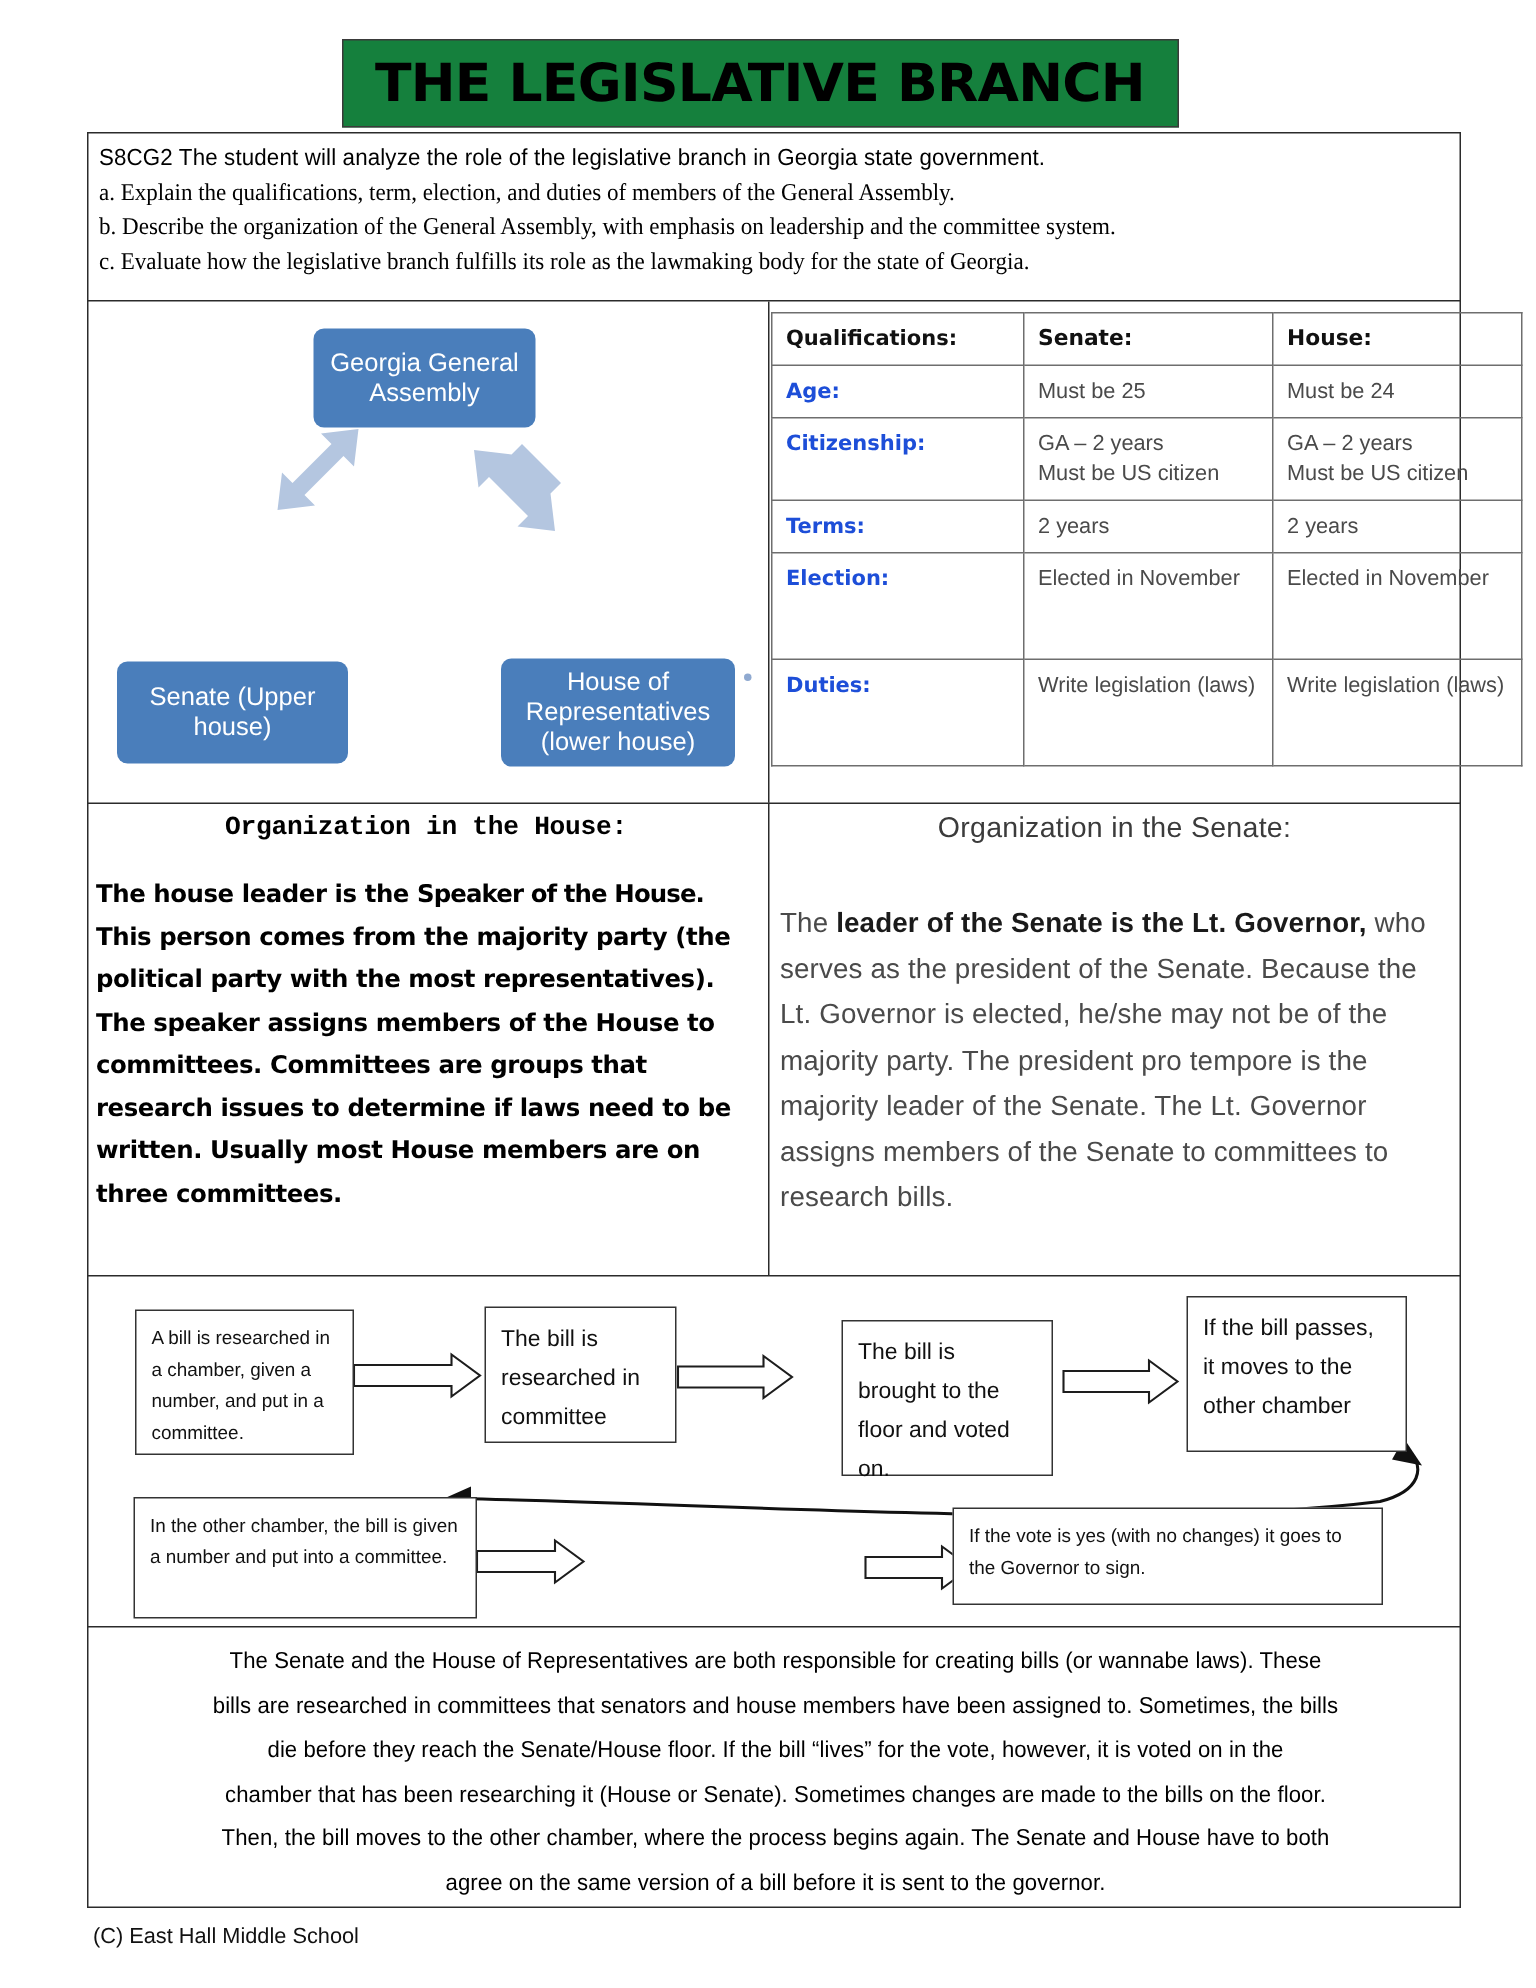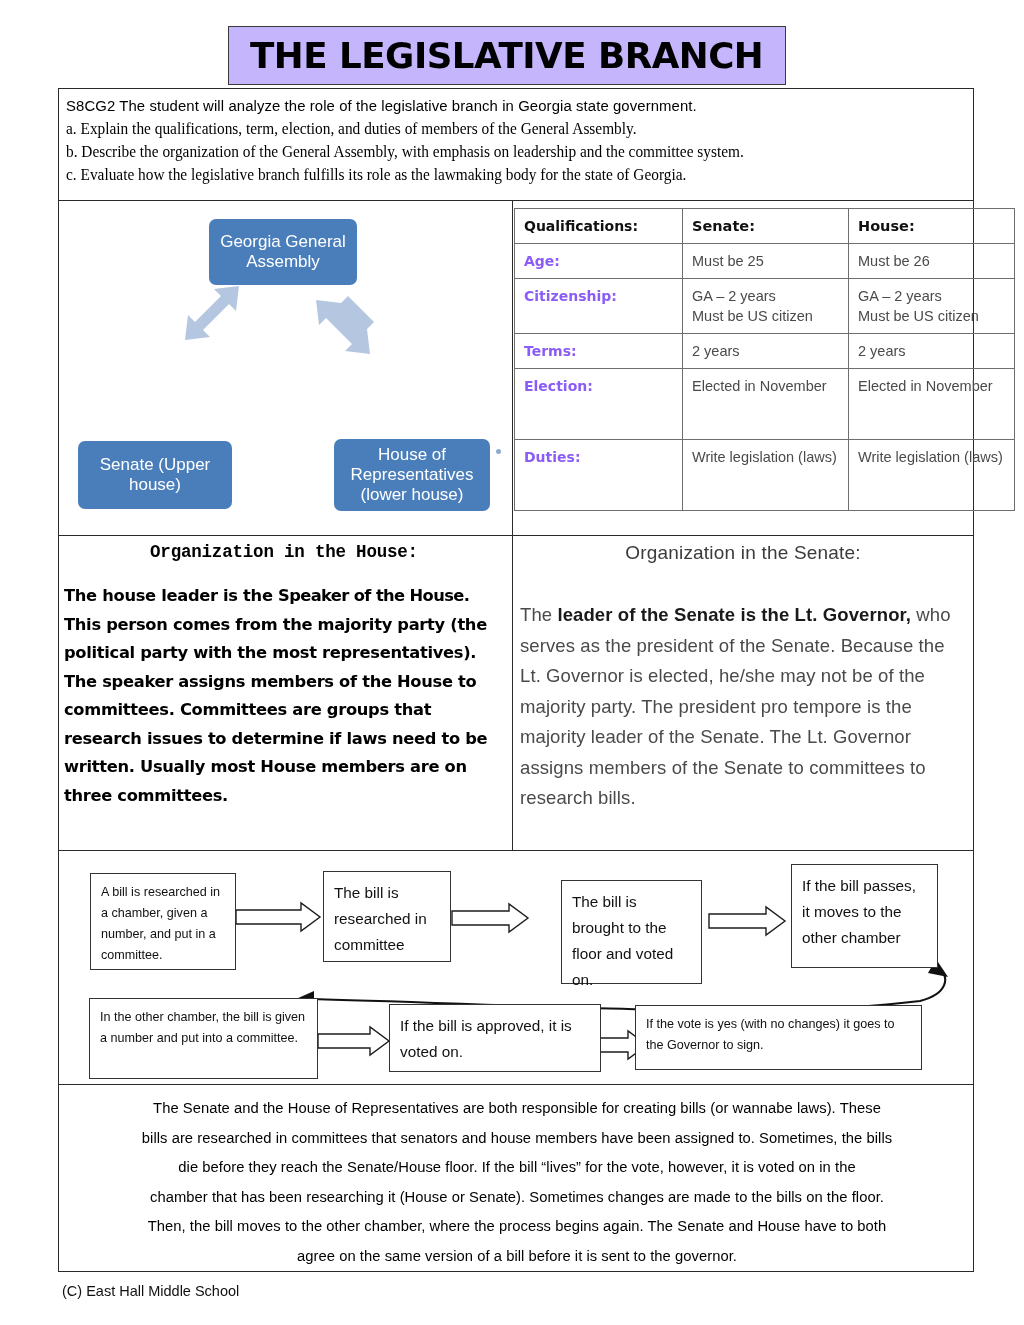--- a/index.html
+++ b/index.html
@@ -7,21 +7,21 @@
     width:1024px;height:1325px;
     font-family:"Liberation Sans", sans-serif;
     color:#000;
     -webkit-font-smoothing:antialiased;
   }
   .page{position:relative;width:1024px;height:1325px;overflow:hidden;}
 
   
   .title-box{
     position:absolute;left:228px;top:26px;width:556px;height:57px;
-    border:1.5px solid #3a3a3a;background:#c4b5fd;
+    border:1.5px solid #3a3a3a;background:#15803d;
     display:flex;align-items:center;justify-content:center;
   }
   .title-text{
     font-family:"DejaVu Sans", sans-serif;
     font-weight:bold;
     font-size:35px;
     letter-spacing:-0.5px;
     text-transform:uppercase;
     color:#000;
     transform:scaleX(1.02);
@@ -73,21 +73,21 @@
   .qual-wrap{position:absolute;left:514px;top:208px;width:446px;}
   table.qual{border-collapse:collapse;width:446px;table-layout:fixed;}
   table.qual td{
     border:1px solid #6e6e6e;
     padding:7px 8px 7px 9px;
     vertical-align:top;
     font-size:14.5px;line-height:20px;
   }
   table.qual td.k{
     font-family:"DejaVu Sans",sans-serif;font-weight:bold;font-size:14px;
-    width:150px;color:#8b5cf6;
+    width:150px;color:#1d4ed8;
   }
   table.qual td.v{
     font-family:"Liberation Sans",sans-serif;font-weight:normal;
     color:#4a4a4a;width:148px;
   }
   table.qual tr.hdr td{
     font-family:"DejaVu Sans",sans-serif;font-weight:bold;color:#111;
   }
   table.qual td.pad{height:56px;}
 
@@ -182,21 +182,21 @@
     <table class="qual">
       <tbody>
           <tr class="hdr">
         <td class="k">Qualifications:</td>
         <td class="v" style="color:#111">Senate:</td>
         <td class="v" style="color:#111">House:</td>
       </tr>
       <tr>
         <td class="k">Age:</td>
         <td class="v">Must be 25</td>
-        <td class="v">Must be 26</td>
+        <td class="v">Must be 24</td>
       </tr>
       <tr>
         <td class="k">Citizenship:</td>
         <td class="v" style="white-space:pre-line">GA – 2 years
 Must be US citizen</td>
         <td class="v" style="white-space:pre-line">GA – 2 years
 Must be US citizen</td>
       </tr>
       <tr>
         <td class="k">Terms:</td>
@@ -251,21 +251,20 @@
       <path d="M 880,115 C 893,127 889,143 862,150 C 700,170 440,152 248,148" fill="none" stroke="#111111" stroke-width="2.1"></path>
       <polygon points="238,148 256,140 256,156" fill="#111111"></polygon>
       <polygon points="878,108 890,126 870,122" fill="#111111"></polygon>
     </svg>
 
     <div class="fbox s" style="left:32px;top:22px;width:146px;height:97px;">A bill is researched in a chamber, given a number, and put in a committee.</div>
     <div class="fbox m" style="left:265px;top:20px;width:128px;height:91px;">The bill is researched in committee</div>
     <div class="fbox m" style="left:503px;top:29px;width:141px;height:104px;">The bill is brought to the floor and voted on.</div>
     <div class="fbox m" style="left:733px;top:13px;width:147px;height:104px;">If the bill passes, it moves to the other chamber</div>
     <div class="fbox s" style="left:31px;top:147px;width:229px;height:81px;">In the other chamber, the bill is given a number and put into a committee.</div>
-    <div class="fbox m" style="left:331px;top:153px;width:212px;height:68px;">If the bill is approved, it is voted on.</div>
     <div class="fbox s" style="left:577px;top:154px;width:287px;height:65px;">If the vote is yes (with no changes) it goes to the Governor to sign.</div>
   </div>
 
   <div class="hr" style="top:1084px;"></div>
 
   <div class="summary">
     <div>The Senate and the House of Representatives are both responsible for creating bills (or wannabe laws). These</div>
     <div>bills are researched in committees that senators and house members have been assigned to.  Sometimes, the bills</div>
     <div>die before they reach the Senate/House floor.  If the bill “lives” for the vote, however, it is voted on in the</div>
     <div>chamber that has been researching it (House or Senate).  Sometimes changes are made to the bills on the floor.</div>

